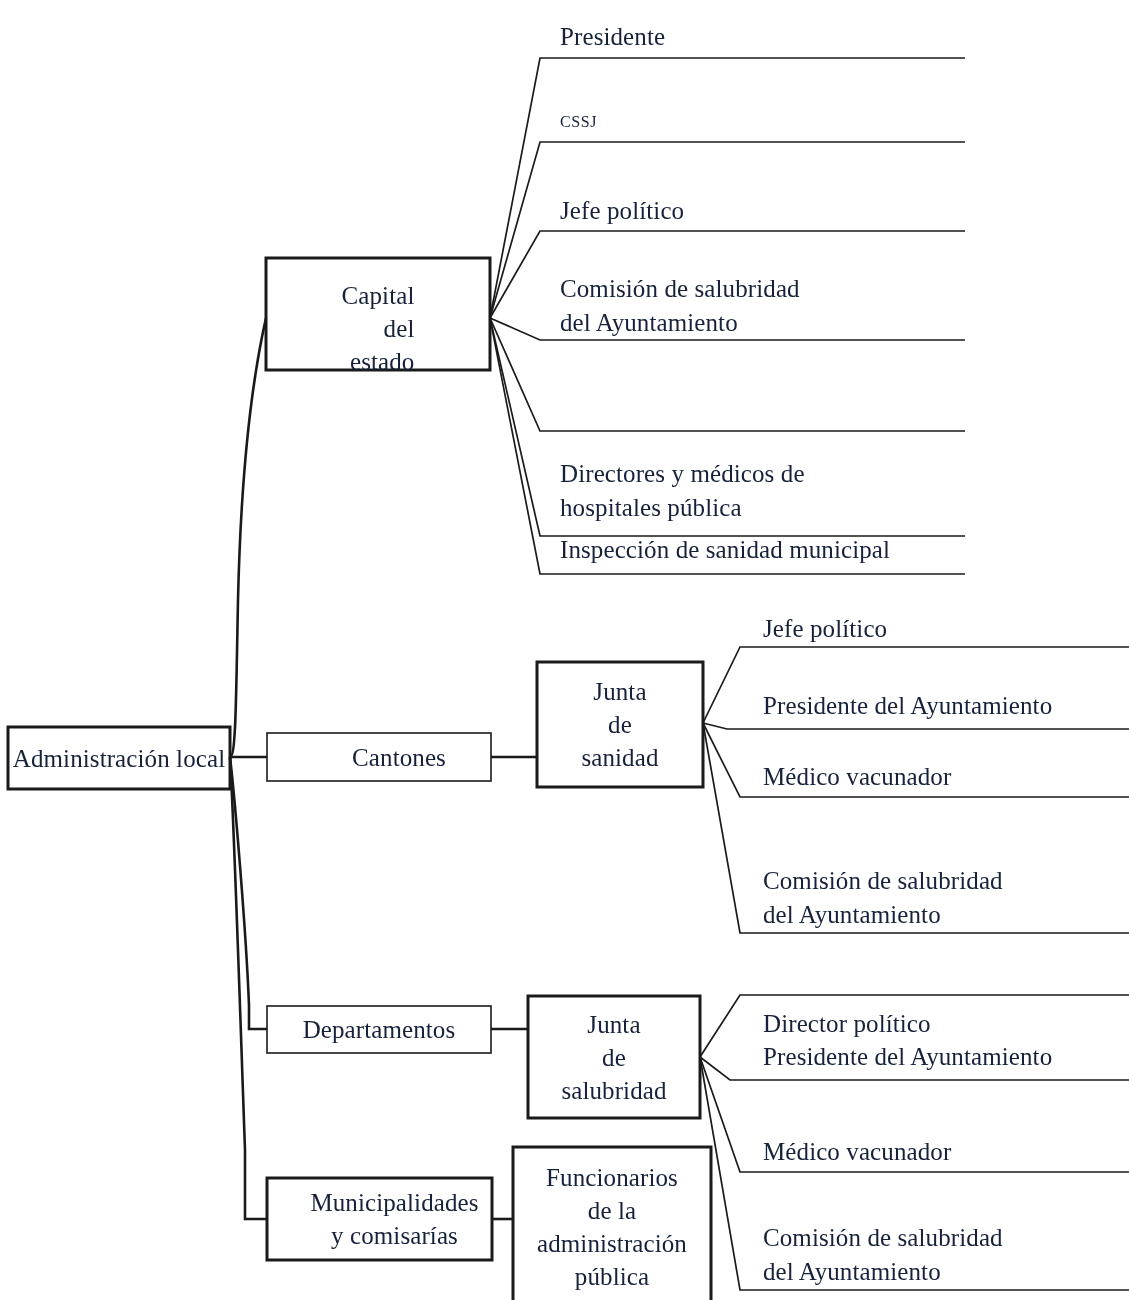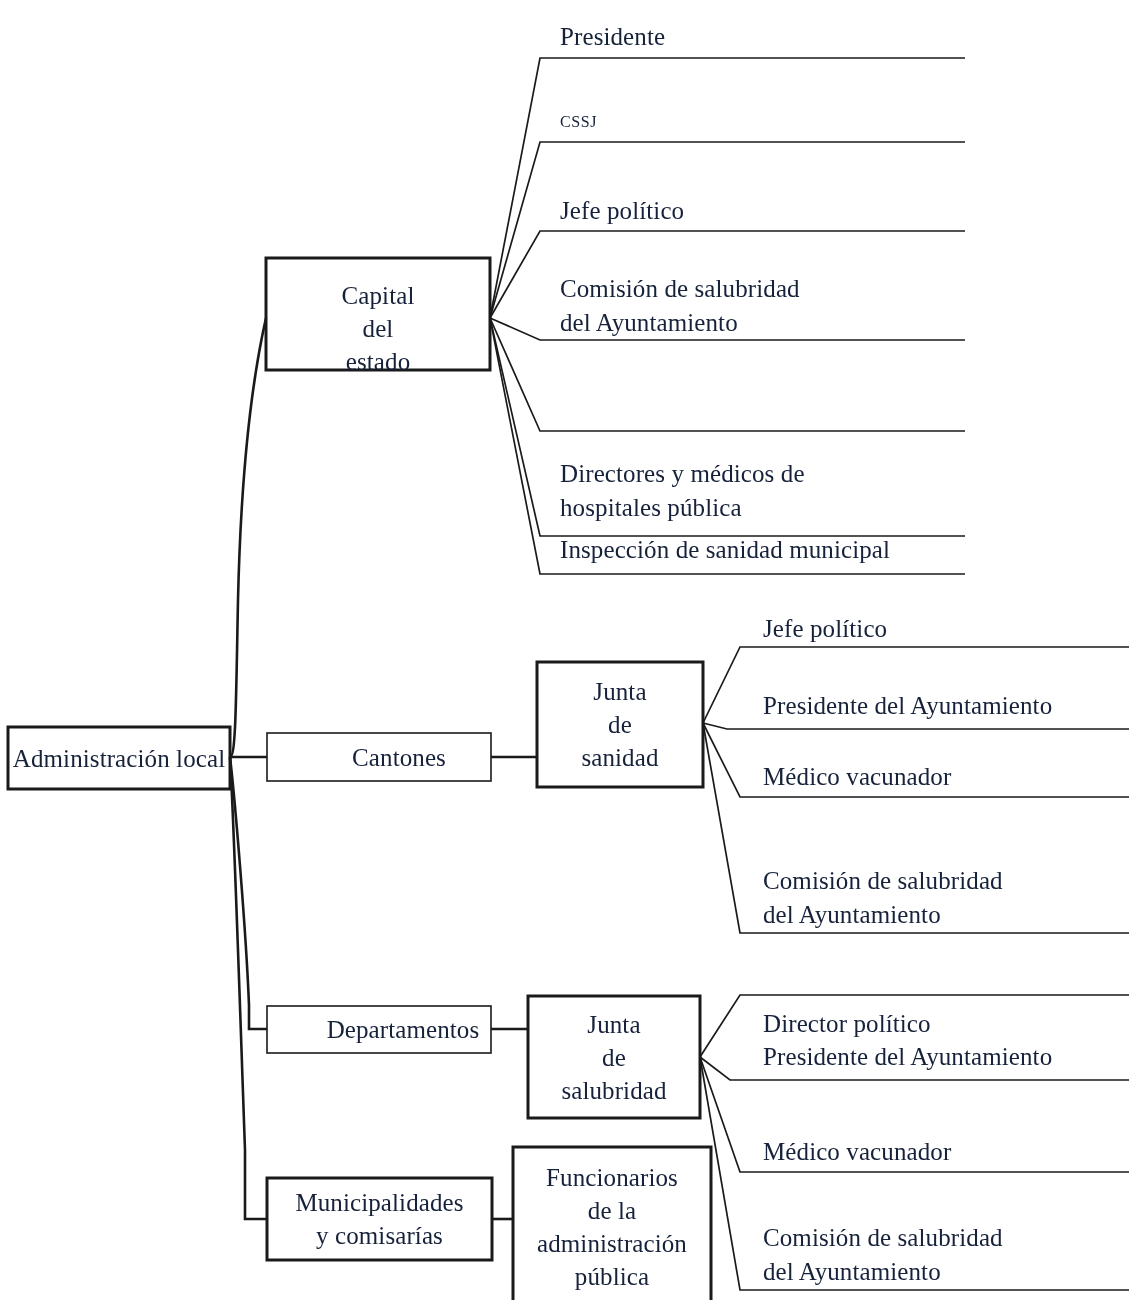--- a/index.html
+++ b/index.html
@@ -105,29 +105,29 @@
 
     <path class="conn" d="M700,1057 L740,995  L1129,995"></path>
     <path class="conn" d="M700,1057 L730,1080 L1129,1080"></path>
     <path class="conn" d="M700,1057 L740,1172 L1129,1172"></path>
     <path class="conn" d="M700,1057 L740,1290 L1129,1290"></path>
 
   </svg>
 
   <div class="node-label" style="left:8px;  top:727px;  width:222px; height:62px;">Administración local</div>
 
-  <div class="node-label" style="left:266px; top:258px; width:224px; height:140px;">Capital
+  <div class="node-label" style="left:266px; top:258px; width:224px; height:140px;text-align:right;">Capital
 del
 estado</div>
 
   <div class="node-label" style="left:267px; top:733px; width:264px; height:48px;">Cantones</div>
 
-  <div class="node-label" style="left:267px; top:1006px; width:224px; height:47px;margin-left:24px;">Departamentos</div>
+  <div class="node-label" style="left:267px; top:1006px; width:224px; height:47px;">Departamentos</div>
 
-  <div class="node-label" style="left:267px; top:1178px; width:225px; height:82px;">Municipalidades
+  <div class="node-label" style="left:282px; top:1178px; width:225px; height:82px;">Municipalidades
 y comisarías</div>
 
   <div class="node-label" style="left:537px; top:662px; width:166px; height:125px;">Junta
 de
 sanidad</div>
 
   <div class="node-label" style="left:528px; top:996px; width:172px; height:122px;">Junta
 de
 salubridad</div>
 

